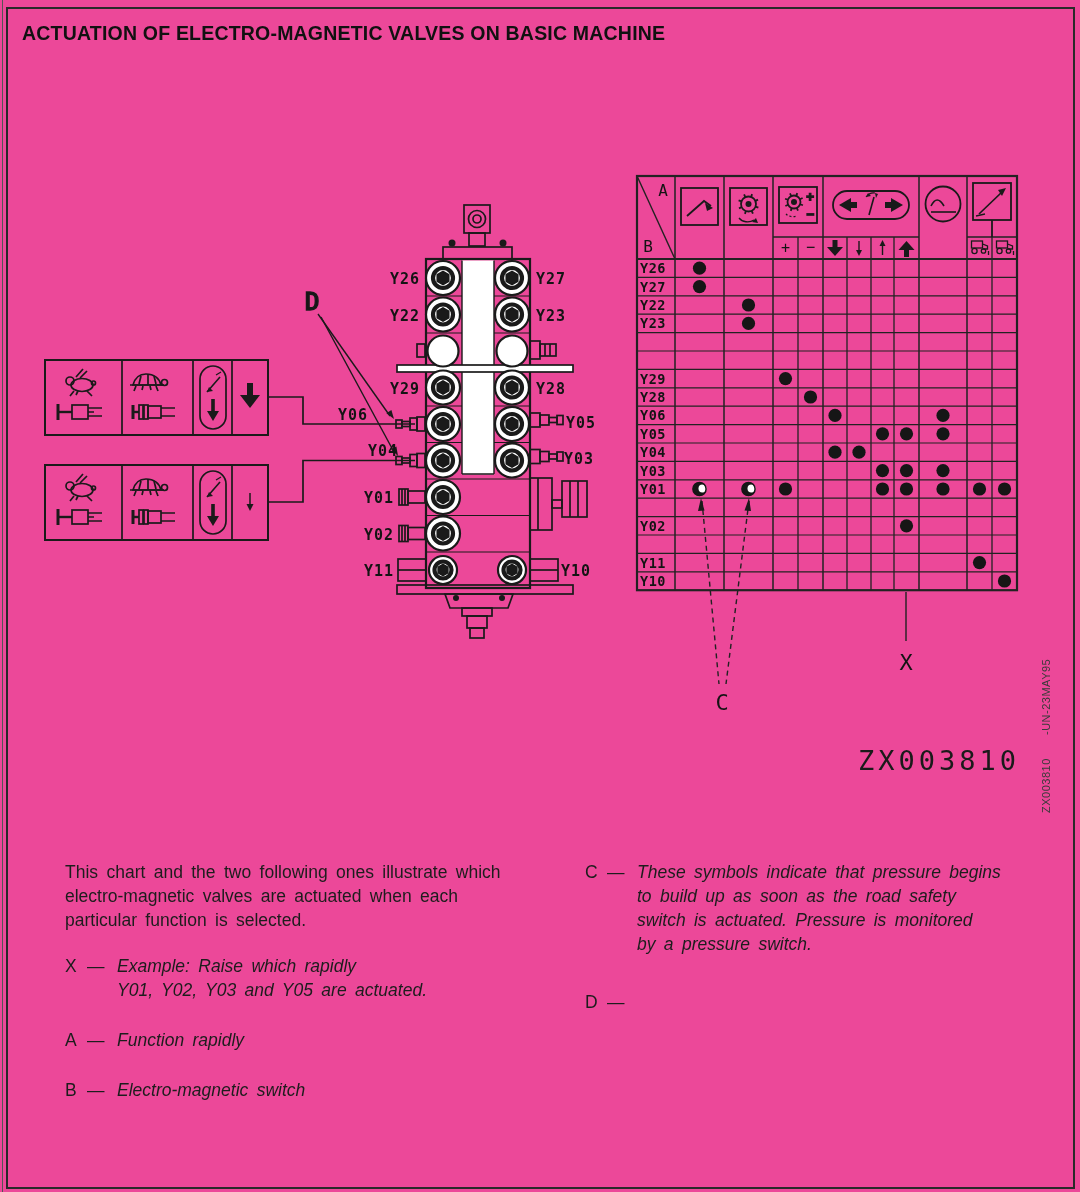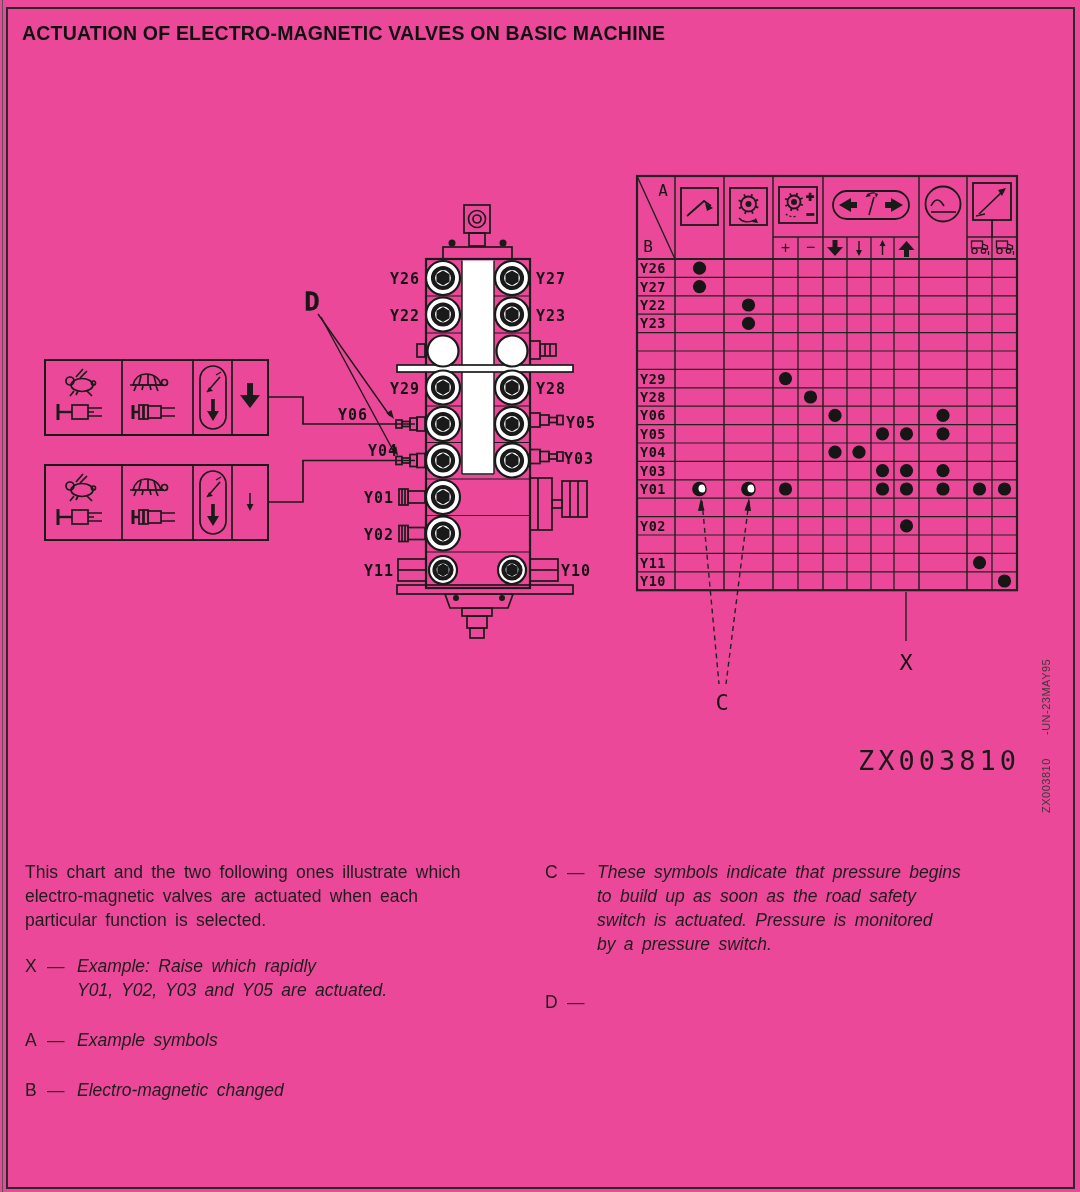--- a/index.html
+++ b/index.html
@@ -9,21 +9,21 @@
         border:2px solid #2a2a2a;pointer-events:none;}
   .edge-line{position:absolute;left:2px;top:0;width:1px;height:1192px;background:#555;}
   h1.title{position:absolute;left:22px;top:22px;margin:0;font-size:19.5px;font-weight:bold;
         letter-spacing:.2px;color:#111;}
   svg text{font-family:"DejaVu Sans Mono","Liberation Mono",monospace;fill:#141414;}
   .lbl{font-size:15px;font-weight:bold;letter-spacing:1px;}
   .big-code{position:absolute;left:858px;top:745px;font-family:"DejaVu Sans Mono",monospace;
         font-size:27px;letter-spacing:4px;color:#1a1a1a;}
   .vtext{position:absolute;font-family:"Liberation Sans",sans-serif;font-size:11px;color:#3a3a3a;
         letter-spacing:.5px;transform:rotate(-90deg);transform-origin:left bottom;white-space:nowrap;}
-  .notes{position:absolute;font-size:17.5px;line-height:24px;color:#1d1d1d;word-spacing:3.5px;}
+  .notes{position:absolute;font-size:17.5px;line-height:24px;color:#1d1d1d;word-spacing:3.5px;margin-left:40px;}
   .notes-left{left:25px;top:860px;width:505px;}
   .notes-right{left:545px;top:860px;width:500px;}
   .intro{white-space:pre-line;margin:0 0 22px 0;}
   .legend-item{display:flex;align-items:flex-start;margin-bottom:26px;}
   .legend-key{flex:0 0 22px;}
   .legend-dash{flex:0 0 30px;}
   .legend-text{white-space:pre-line;flex:1;font-style:italic;}
   .mb0{margin-bottom:0;}
 </style>
 </head>
@@ -464,26 +464,26 @@
 particular function is selected.</p>
     <div class="legend-item">
       <span class="legend-key">X</span>
       <span class="legend-dash">—</span>
       <span class="legend-text">Example: Raise which rapidly
 Y01, Y02, Y03 and Y05 are actuated.</span>
     </div>
     <div class="legend-item">
       <span class="legend-key">A</span>
       <span class="legend-dash">—</span>
-      <span class="legend-text">Example symbols</span>
+      <span class="legend-text">Function rapidly</span>
     </div>
     <div class="legend-item mb0">
       <span class="legend-key">B</span>
       <span class="legend-dash">—</span>
-      <span class="legend-text">Electro-magnetic changed</span>
+      <span class="legend-text">Electro-magnetic switch</span>
     </div>
   </div>
   <div class="notes notes-right">
     <div class="legend-item" style="margin-bottom:34px;">
       <span class="legend-key">C</span>
       <span class="legend-dash">—</span>
       <span class="legend-text">These symbols indicate that pressure begins
 to build up as soon as the road safety
 switch is actuated. Pressure is monitored
 by a pressure switch.</span>

